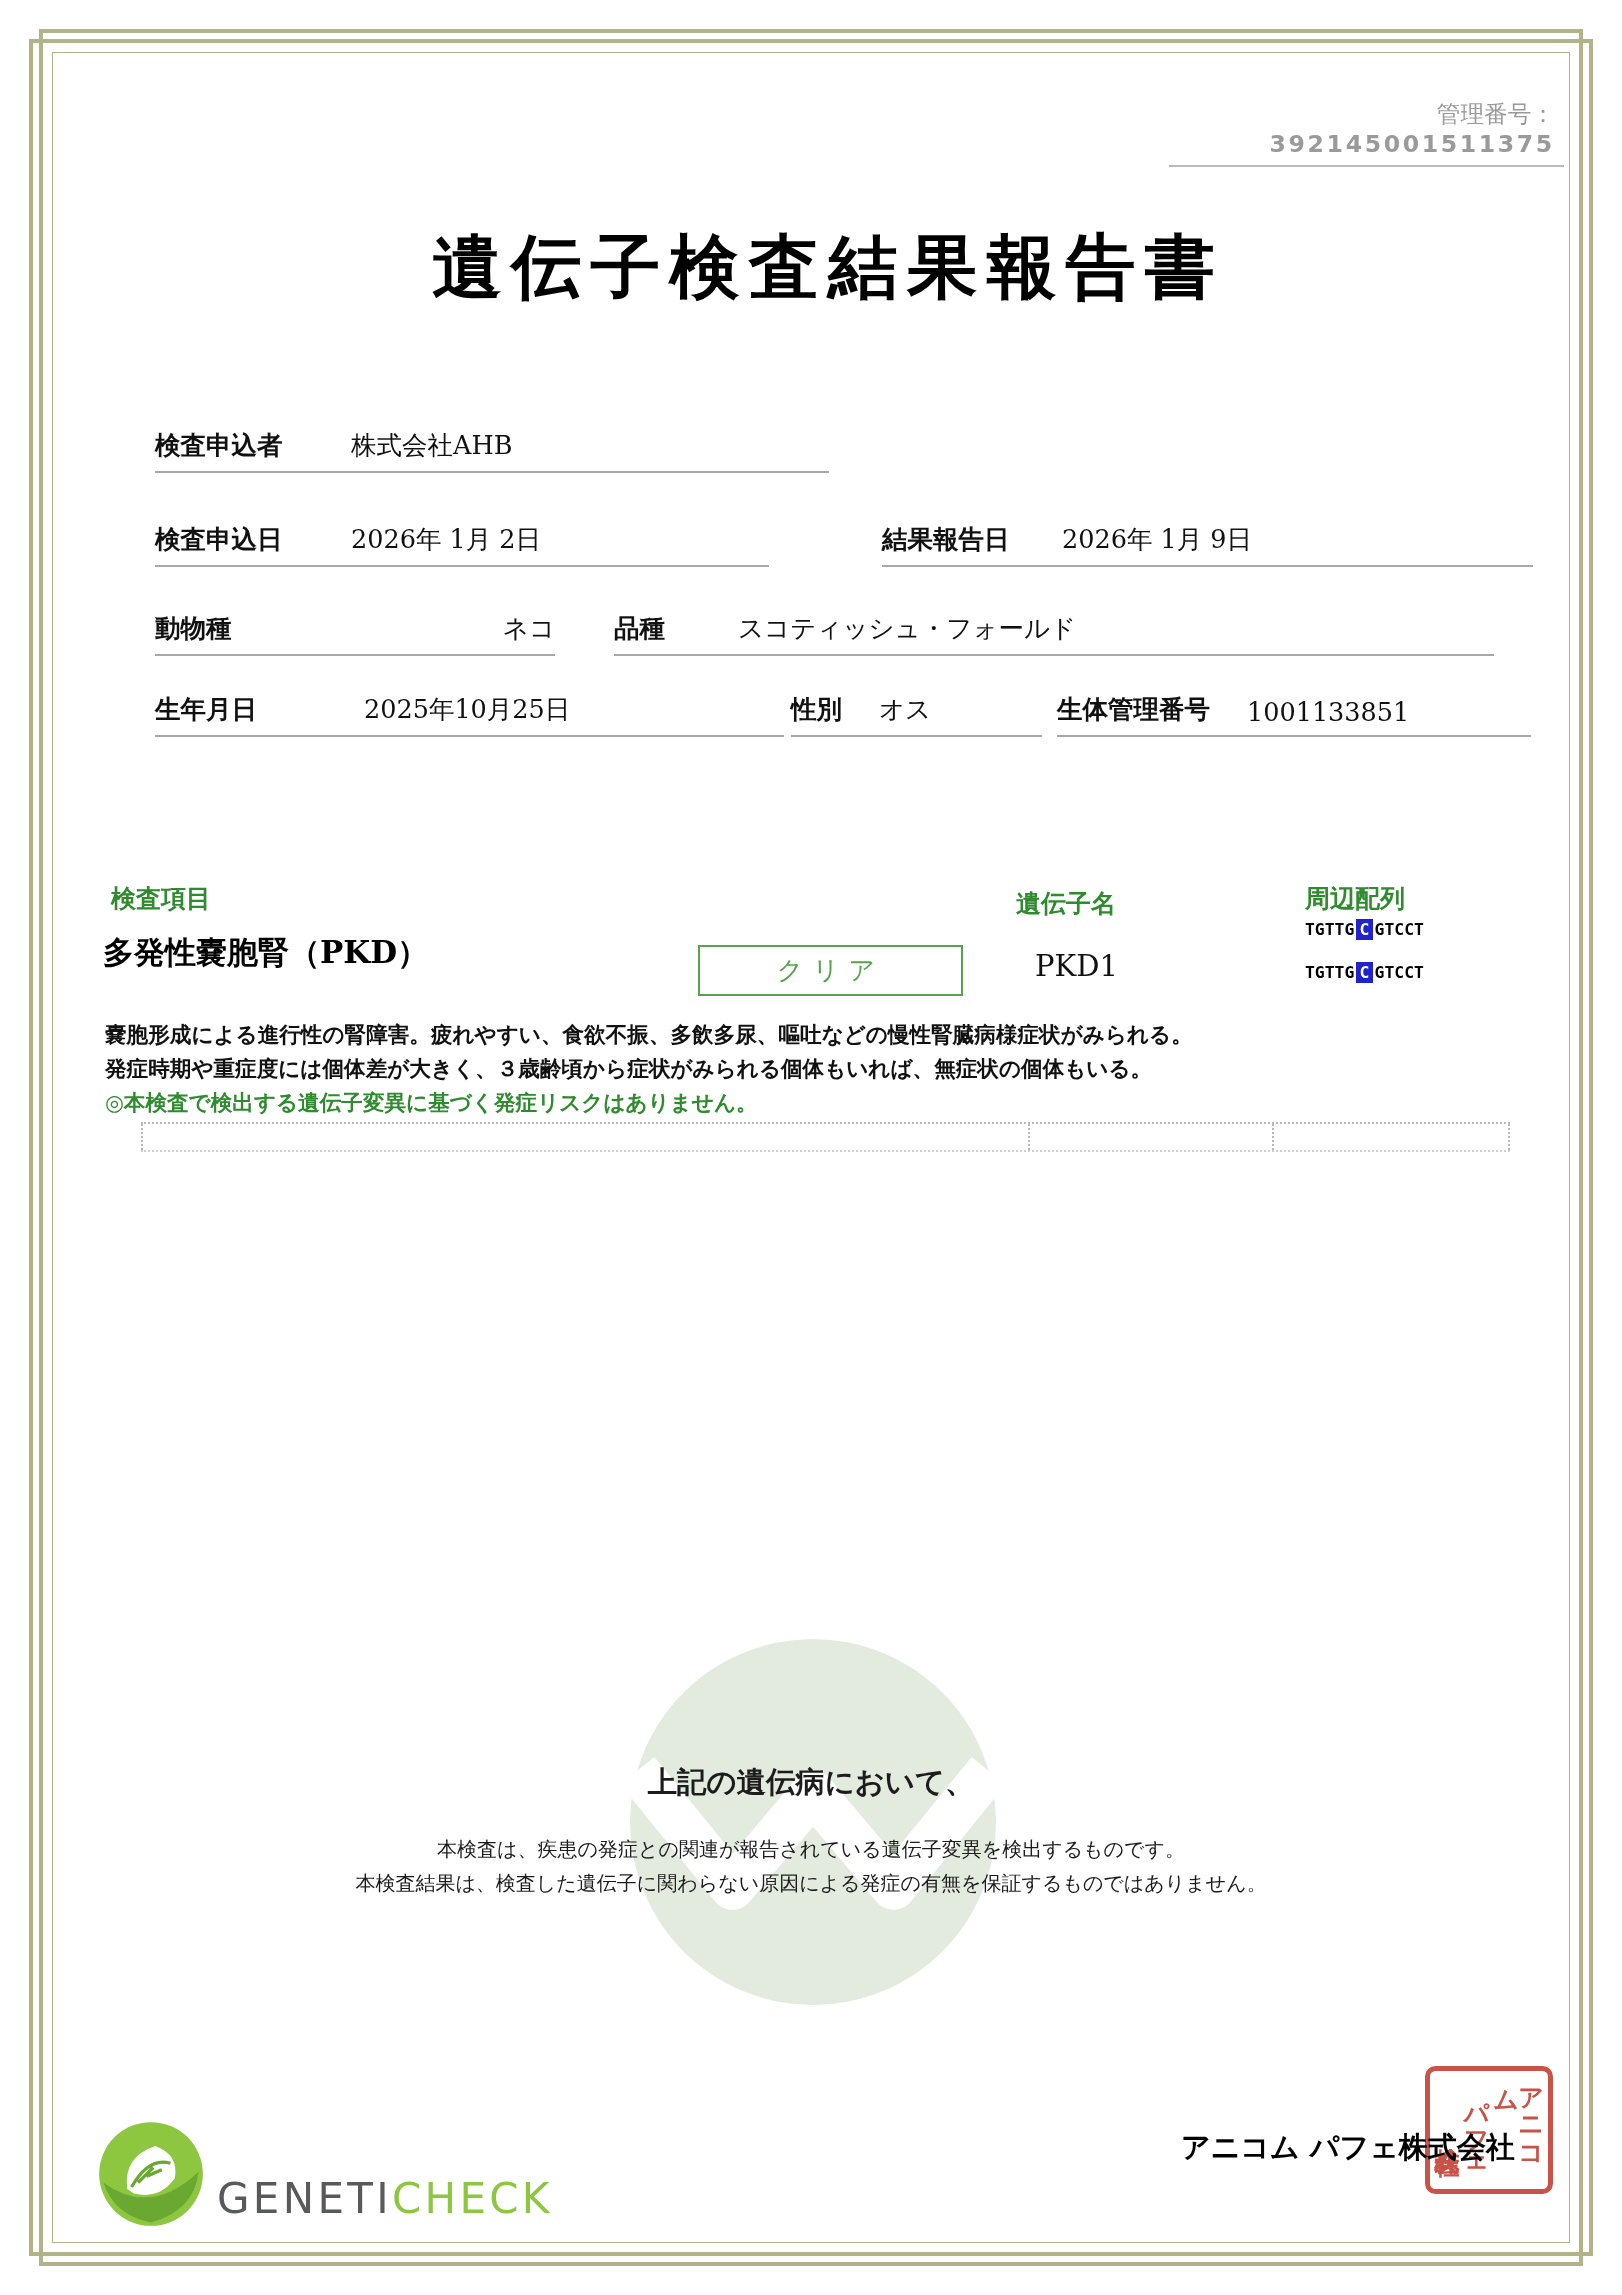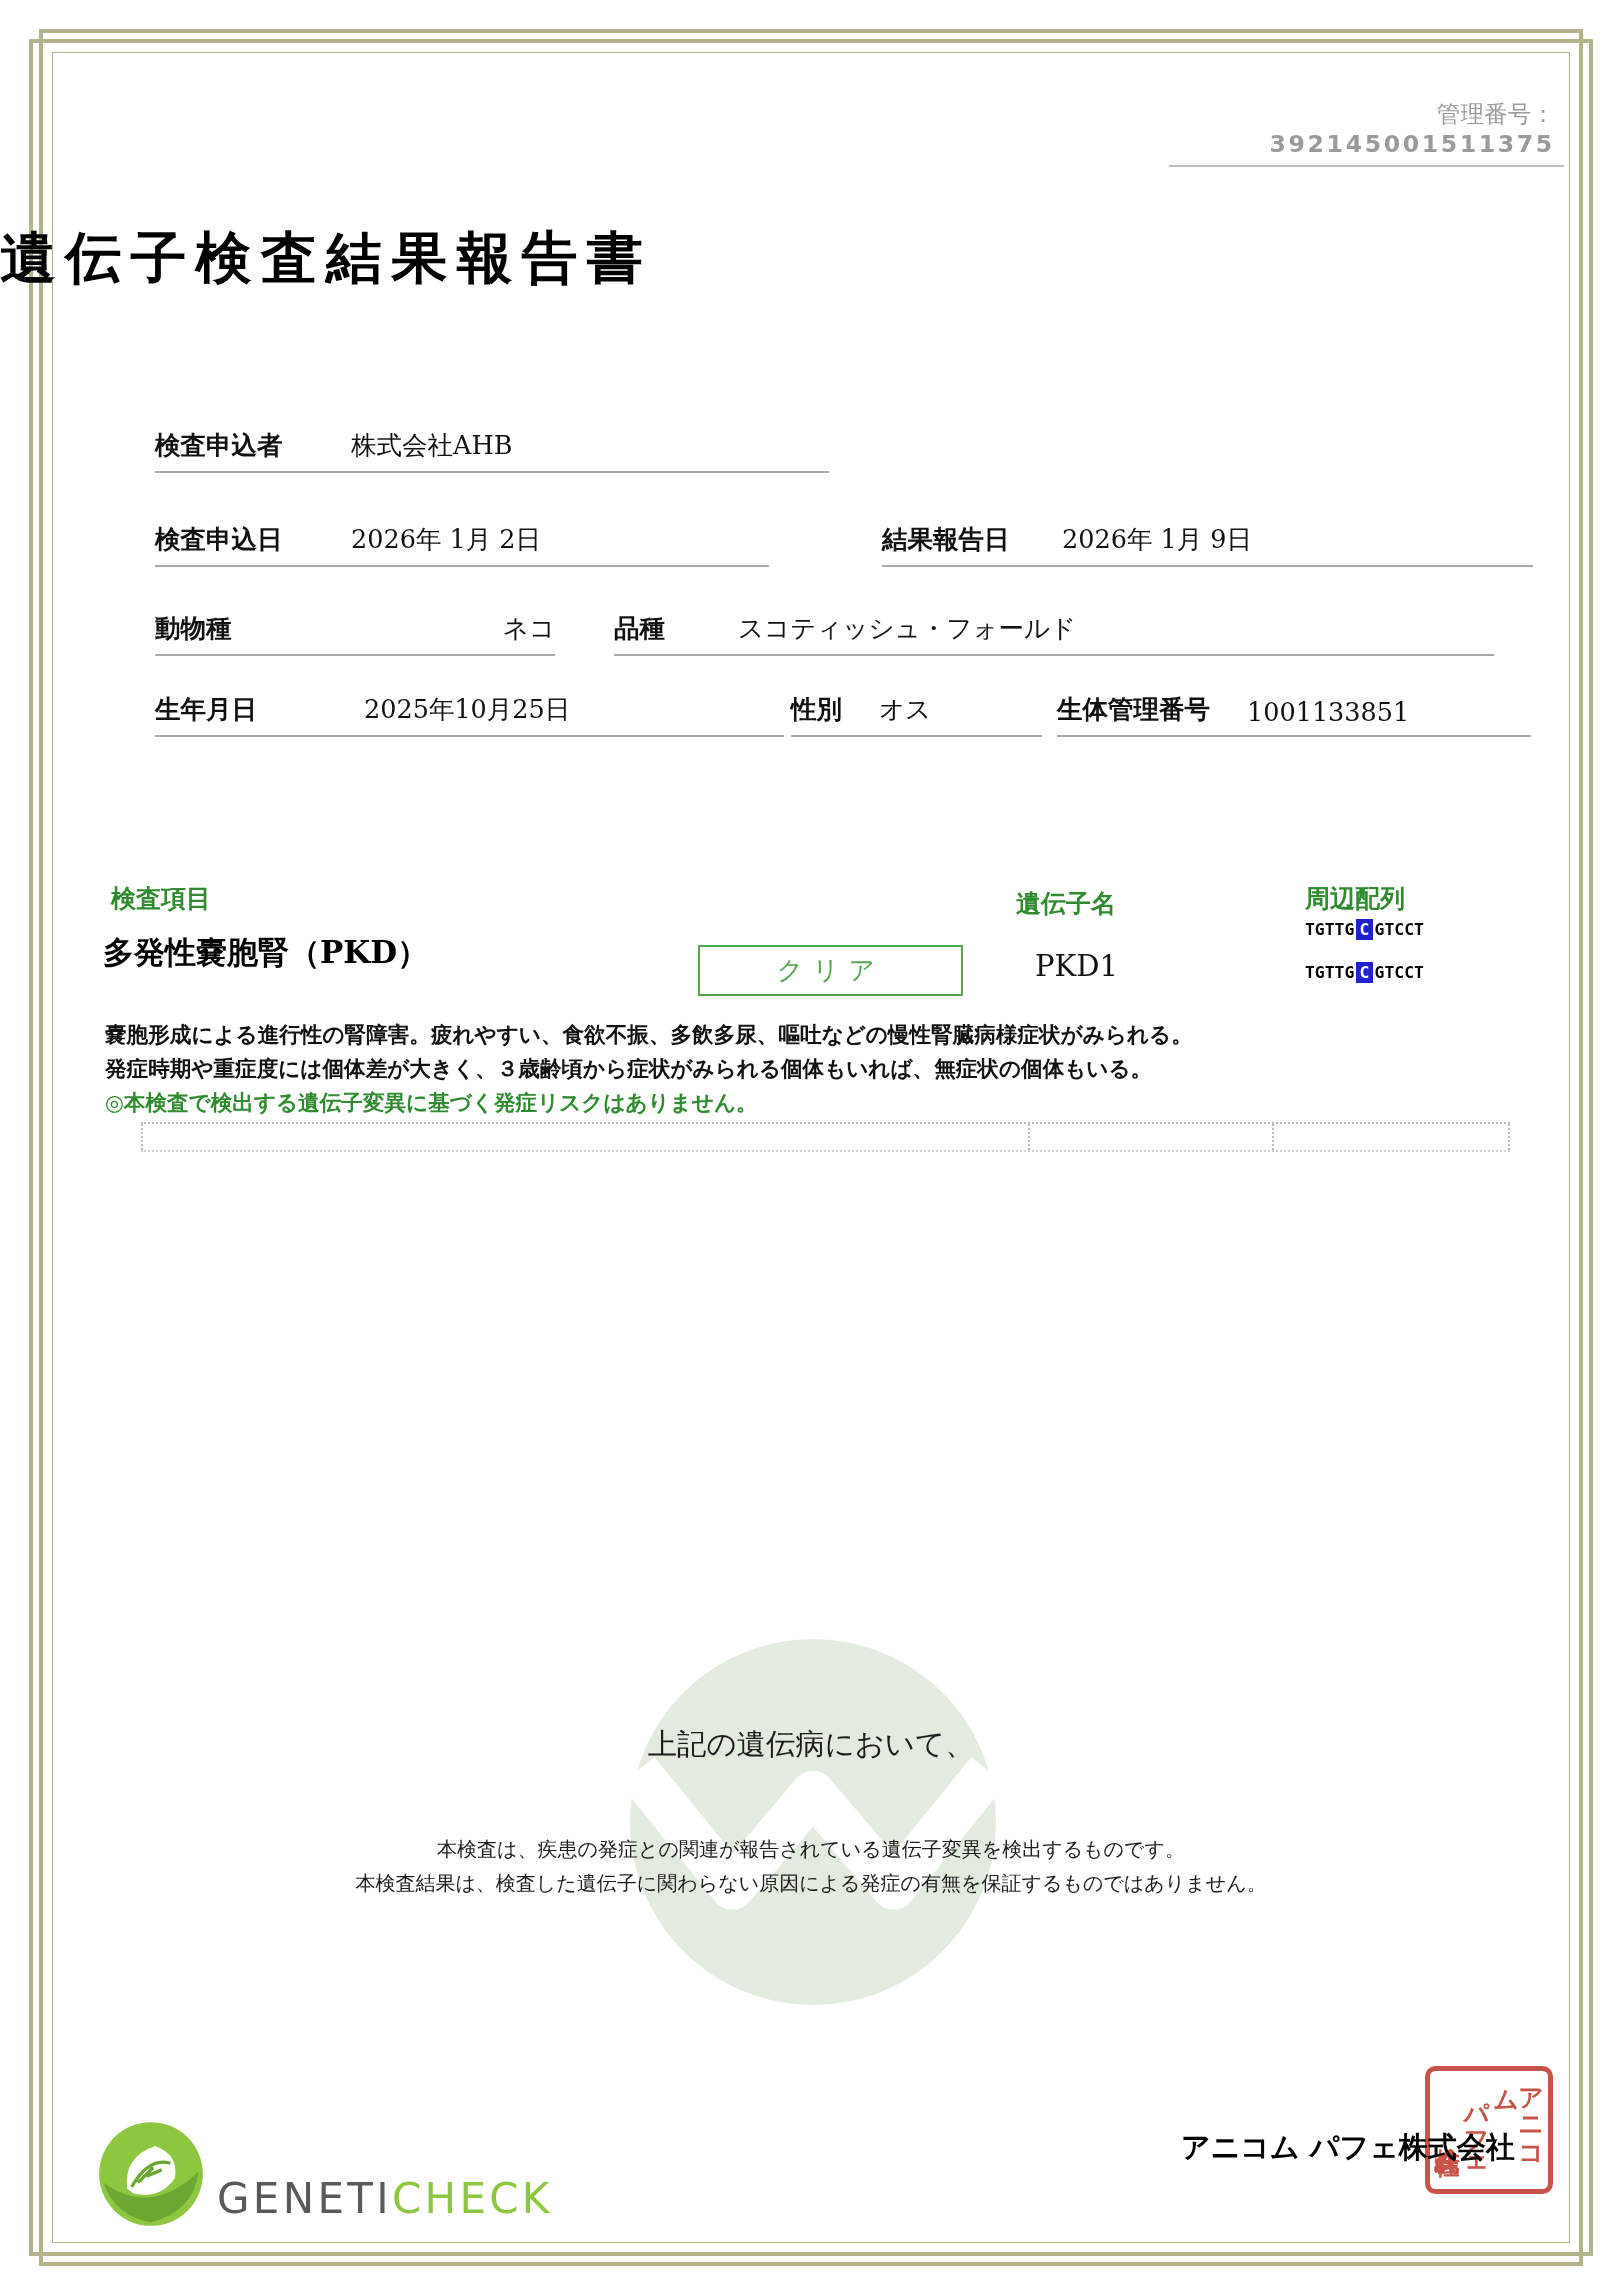--- a/index.html
+++ b/index.html
@@ -16,22 +16,22 @@
   .frame-b{position:absolute;top:39px;bottom:39px;left:29px;right:29px;border:4.6px solid var(--frame);}
   .frame-c{position:absolute;top:52px;bottom:52px;left:52px;right:52px;border:1.3px solid var(--frame);}
   .content{position:absolute;inset:0;z-index:2;}
   .watermark{position:absolute;left:630px;top:1639px;width:366px;height:366px;opacity:.55;z-index:1;}
   
   .control{position:absolute;left:1169px;top:98px;width:395px;border-bottom:2px solid #bbb;
            padding:0 9.2px 6.5px 0;text-align:right;font-size:23.6px;color:var(--gray-text);
            font-family:"DejaVu Sans","Liberation Sans",sans-serif;}
   .control .num{margin-left:24px;letter-spacing:2.6px;font-weight:bold;}
   
-  .title{position:absolute;left:0;top:221px;width:100%;font-size:56px;
-         font-weight:700;letter-spacing:9.2px;color:#000;}
+  .title{position:absolute;left:0;top:221px;width:100%;text-align:center;font-size:70px;
+         font-weight:700;letter-spacing:9.2px;color:#000;padding-left:34px;}
   
   .field{position:absolute;display:flex;align-items:flex-end;border-bottom:2px solid var(--line);
          padding-bottom:7.9px;font-size:25.5px;min-height:43px;}
   .flabel{font-weight:700;flex:0 0 auto;}
   .fvalue{font-weight:500;}
   
   .res-header{position:absolute;font-size:25px;font-weight:700;color:var(--green-header);}
   .item-name{position:absolute;left:103px;top:932px;font-size:31px;font-weight:700;color:#000;}
   .clear-box{position:absolute;left:698px;top:945px;width:265px;height:51px;border:2px solid var(--green-clear);
              display:flex;align-items:center;justify-content:center;font-size:26px;letter-spacing:9.2px;
@@ -42,21 +42,21 @@
   .seq .hl{background:var(--seq-blue);color:#fff;padding:0.7px 3.9px;margin:0 1.3px;}
   .desc{position:absolute;left:105px;width:1427px;font-size:21.6px;font-weight:700;line-height:33px;}
   .desc.green{color:var(--green-header);}
   
   .dotted-row{position:absolute;left:141px;top:1122px;width:1369px;height:30px;
               border-top:2px dotted #b9b9b9;border-bottom:2px dotted #cfcfcf;}
   .dotted-row .v{position:absolute;top:0;bottom:0;width:0;border-left:2px dotted #b9b9b9;}
   
   .sum-line{position:absolute;left:0;width:100%;text-align:center;
             font-family:"DejaVu Sans","Liberation Sans",sans-serif;color:#1c1c1c;}
-  .sum-big{font-size:29.4px;font-weight:400;}
+  .sum-big{font-size:29.4px;font-weight:700;margin-top:38px;}
   .sum-small{font-size:20px;}
   
   .logo-mark{position:absolute;left:97px;top:2120px;width:108px;height:108px;}
   .logo-text{position:absolute;left:217px;top:2174px;font-family:"DejaVu Sans","Liberation Sans",sans-serif;
              font-size:42px;letter-spacing:3.3px;font-weight:500;}
   .logo-text .p1{color:var(--logo-gray);}
   .logo-text .p2{color:var(--logo-green);}
   .company{position:absolute;left:1181px;top:2128px;font-size:29px;font-weight:700;color:#000;}
   .seal{position:absolute;left:1425px;top:2066px;width:128px;height:128px;border:5.2px solid var(--seal-red);
         border-radius:10.5px;display:flex;flex-direction:row-reverse;justify-content:space-evenly;

